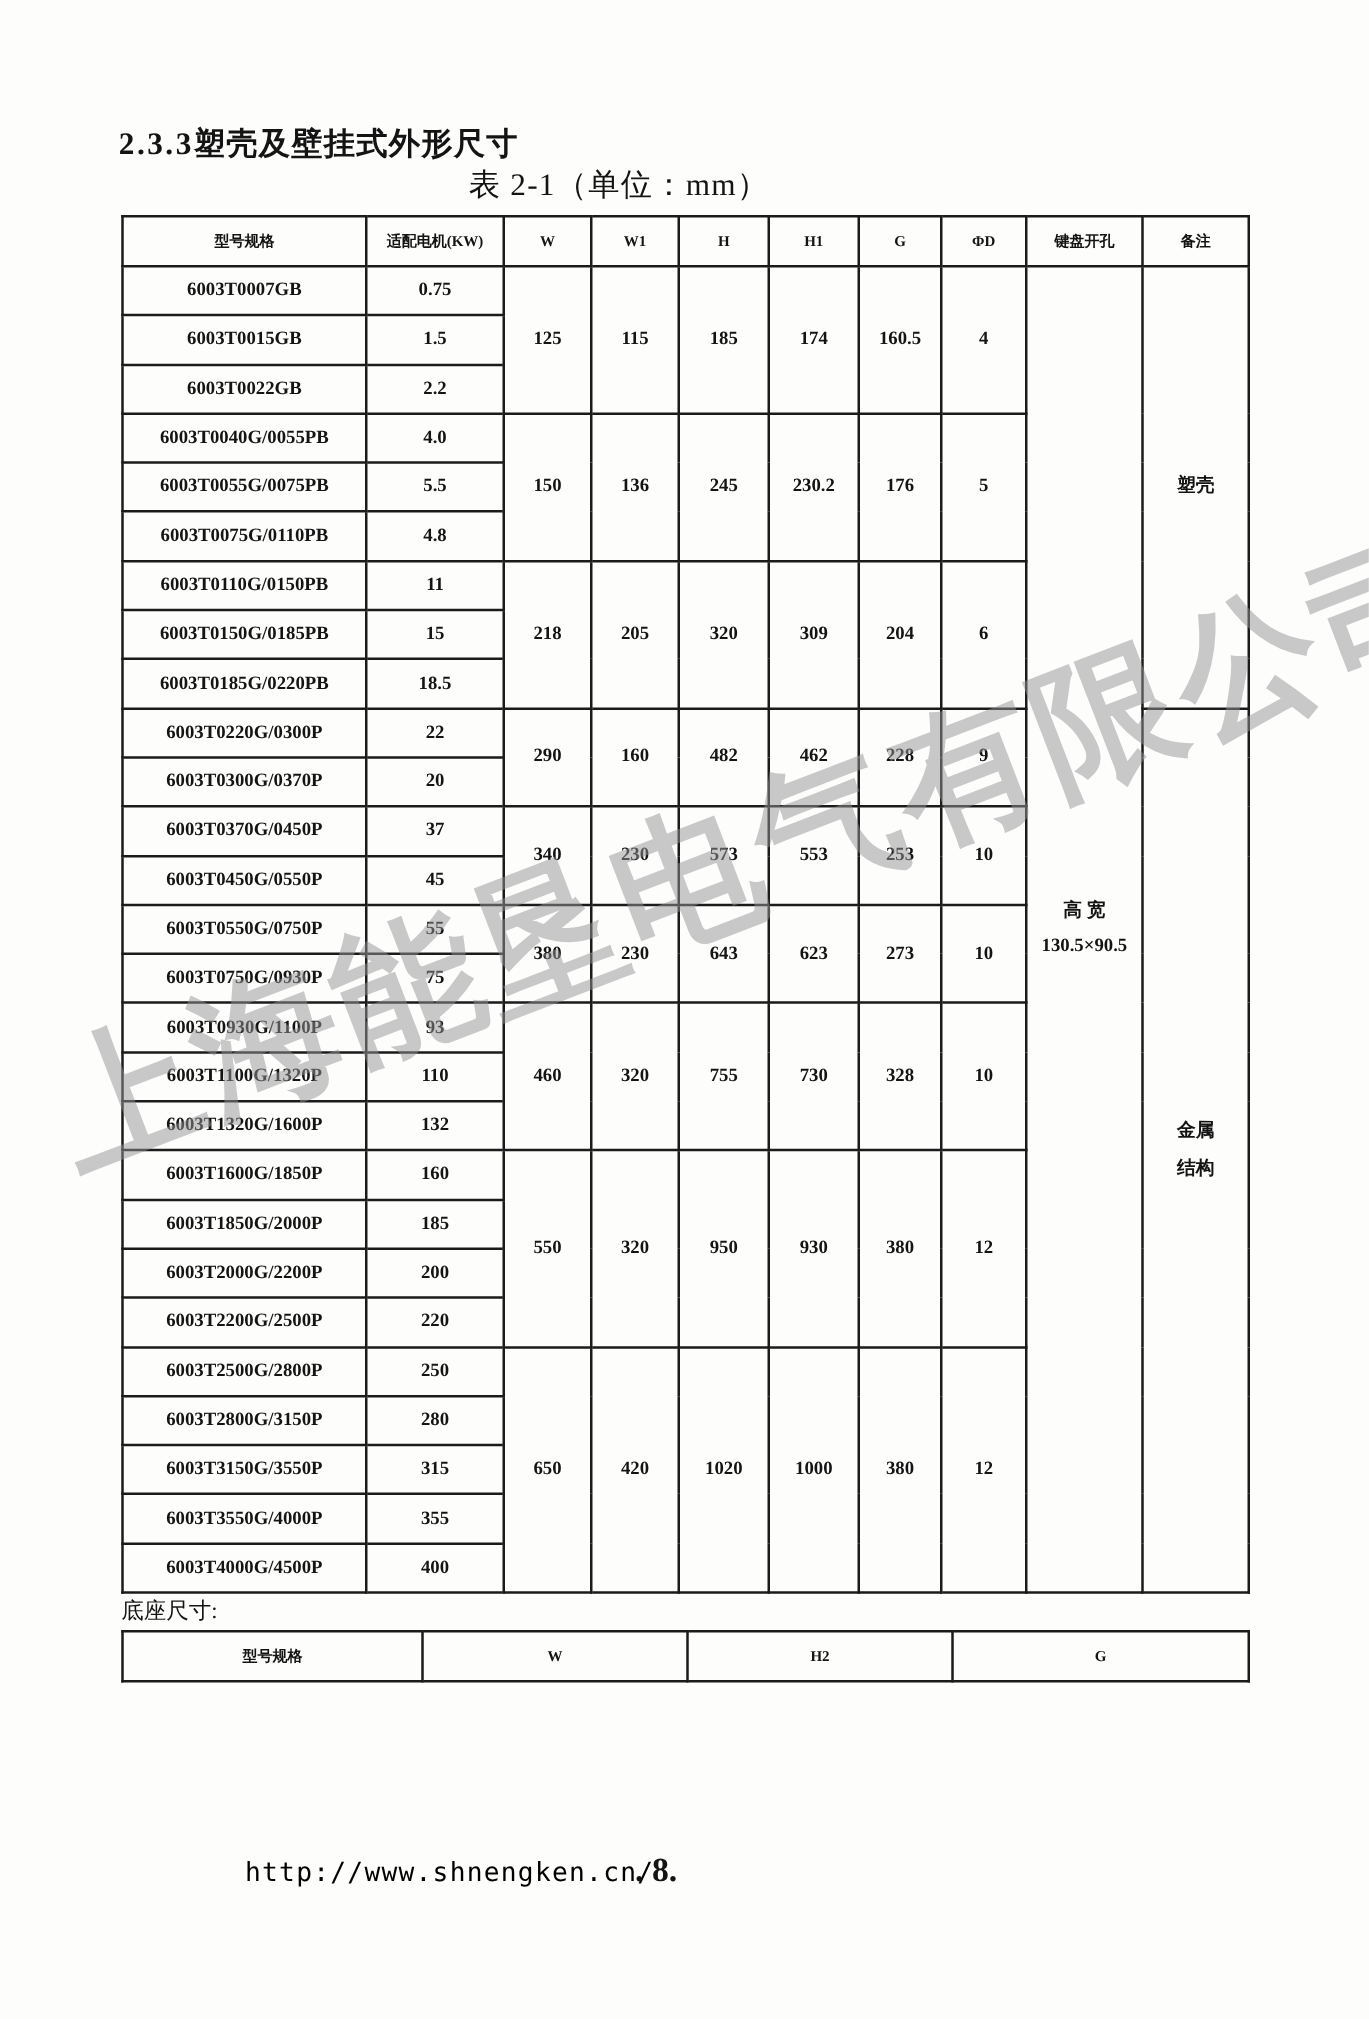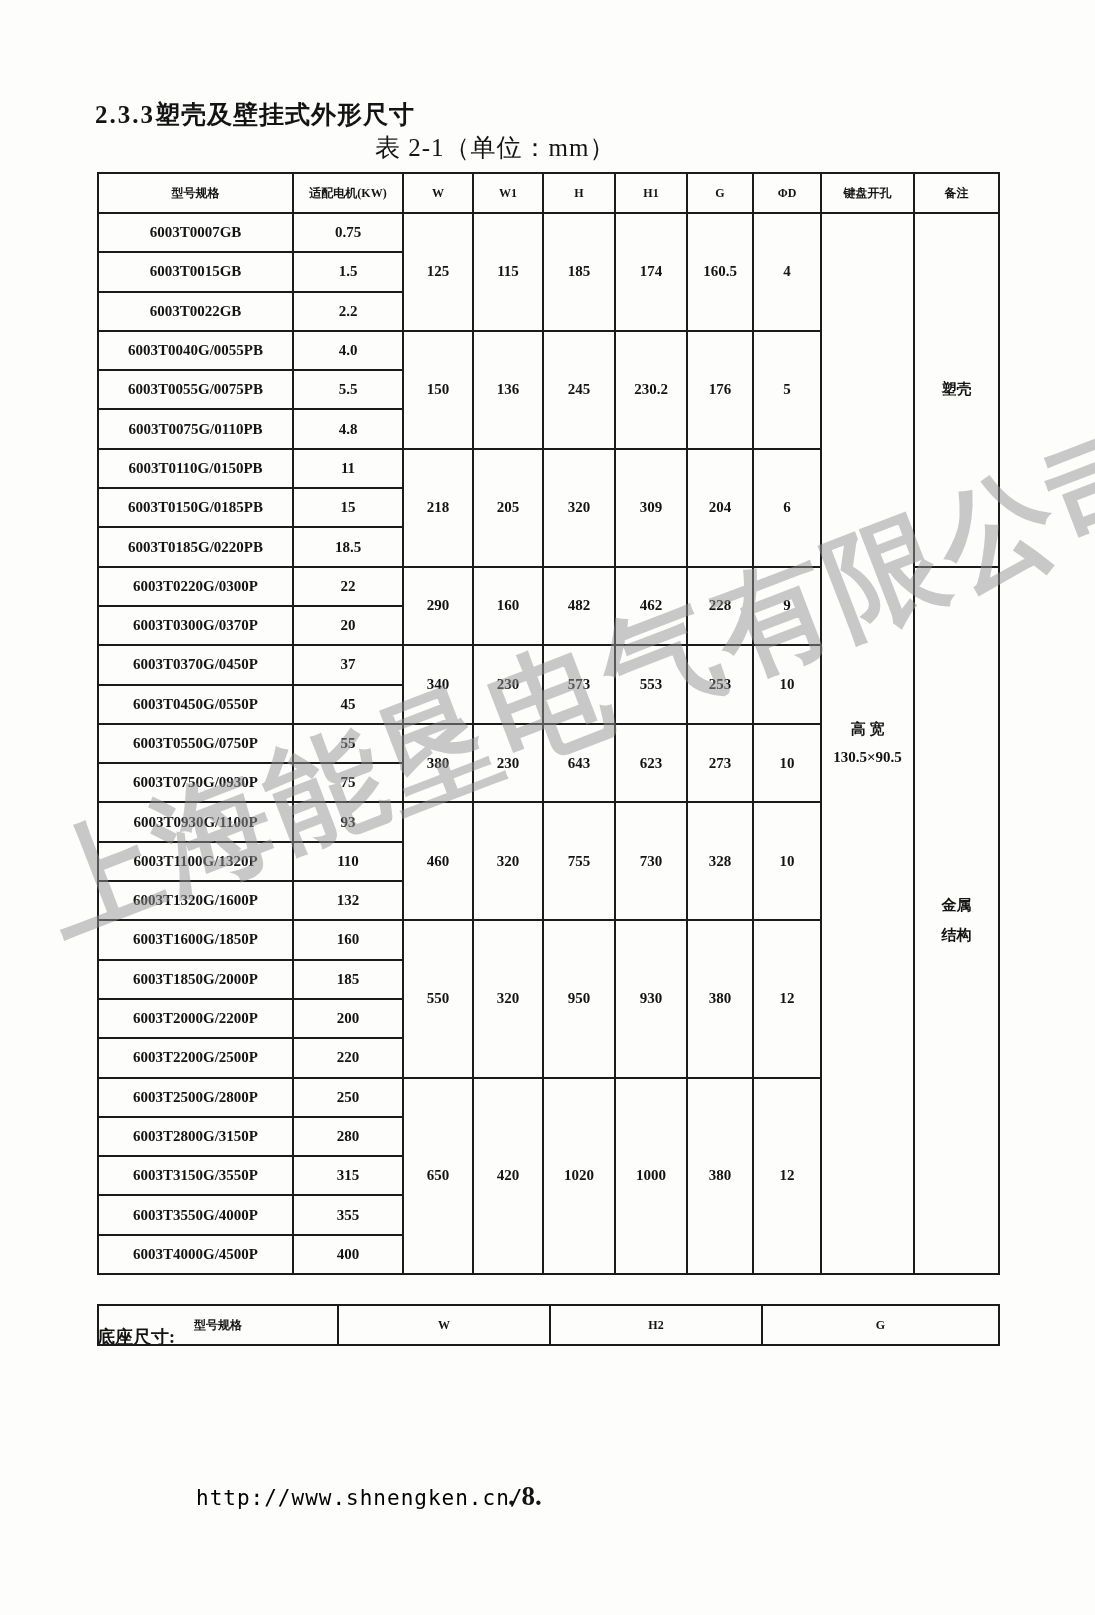--- a/index.html
+++ b/index.html
@@ -14,21 +14,21 @@
   th,td{border:2px solid #1b1b1b;text-align:center;vertical-align:middle;
         font-weight:bold;font-size:15px;padding:0;overflow:hidden;}
   th{font-size:12px;}
   .main-table{position:absolute;left:97px;top:172px;width:901px;}
   .main-table thead tr{height:40px;}
   .main-table tbody tr{height:39.3px;font-family:Liberation Serif, serif;}
   .main-table td{font-size:15px;}
   .keypad div, .remark div{line-height:1.25;}
   .keypad div{margin:9px 6px;}
   .remark div{margin:11px 0;}
-  .base-label{position:absolute;left:97px;top:1325px;font-size:18px;font-weight:bold;}
+  .base-label{position:absolute;left:97px;top:1276px;font-size:18px;font-weight:normal;}
   .base-table{position:absolute;left:97px;top:1304px;width:901px;}
   .base-table tr{height:40px;}
   .footer-url{position:absolute;left:196px;top:1486px;font-size:21px;letter-spacing:1px;
               font-family:"DejaVu Sans Mono","Liberation Mono",monospace;color:#000000;}
   .page-number{position:absolute;left:508px;top:1481px;font-size:27px;font-weight:bold;}
   .watermark{
     position:absolute;left:8px;top:608px;width:1180px;text-align:center;
     transform:rotate(-21deg);transform-origin:50% 50%;
     font-size:116px;font-weight:600;letter-spacing:4px;white-space:nowrap;
     color:rgba(148,148,150,0.5);pointer-events:none;z-index:5;

